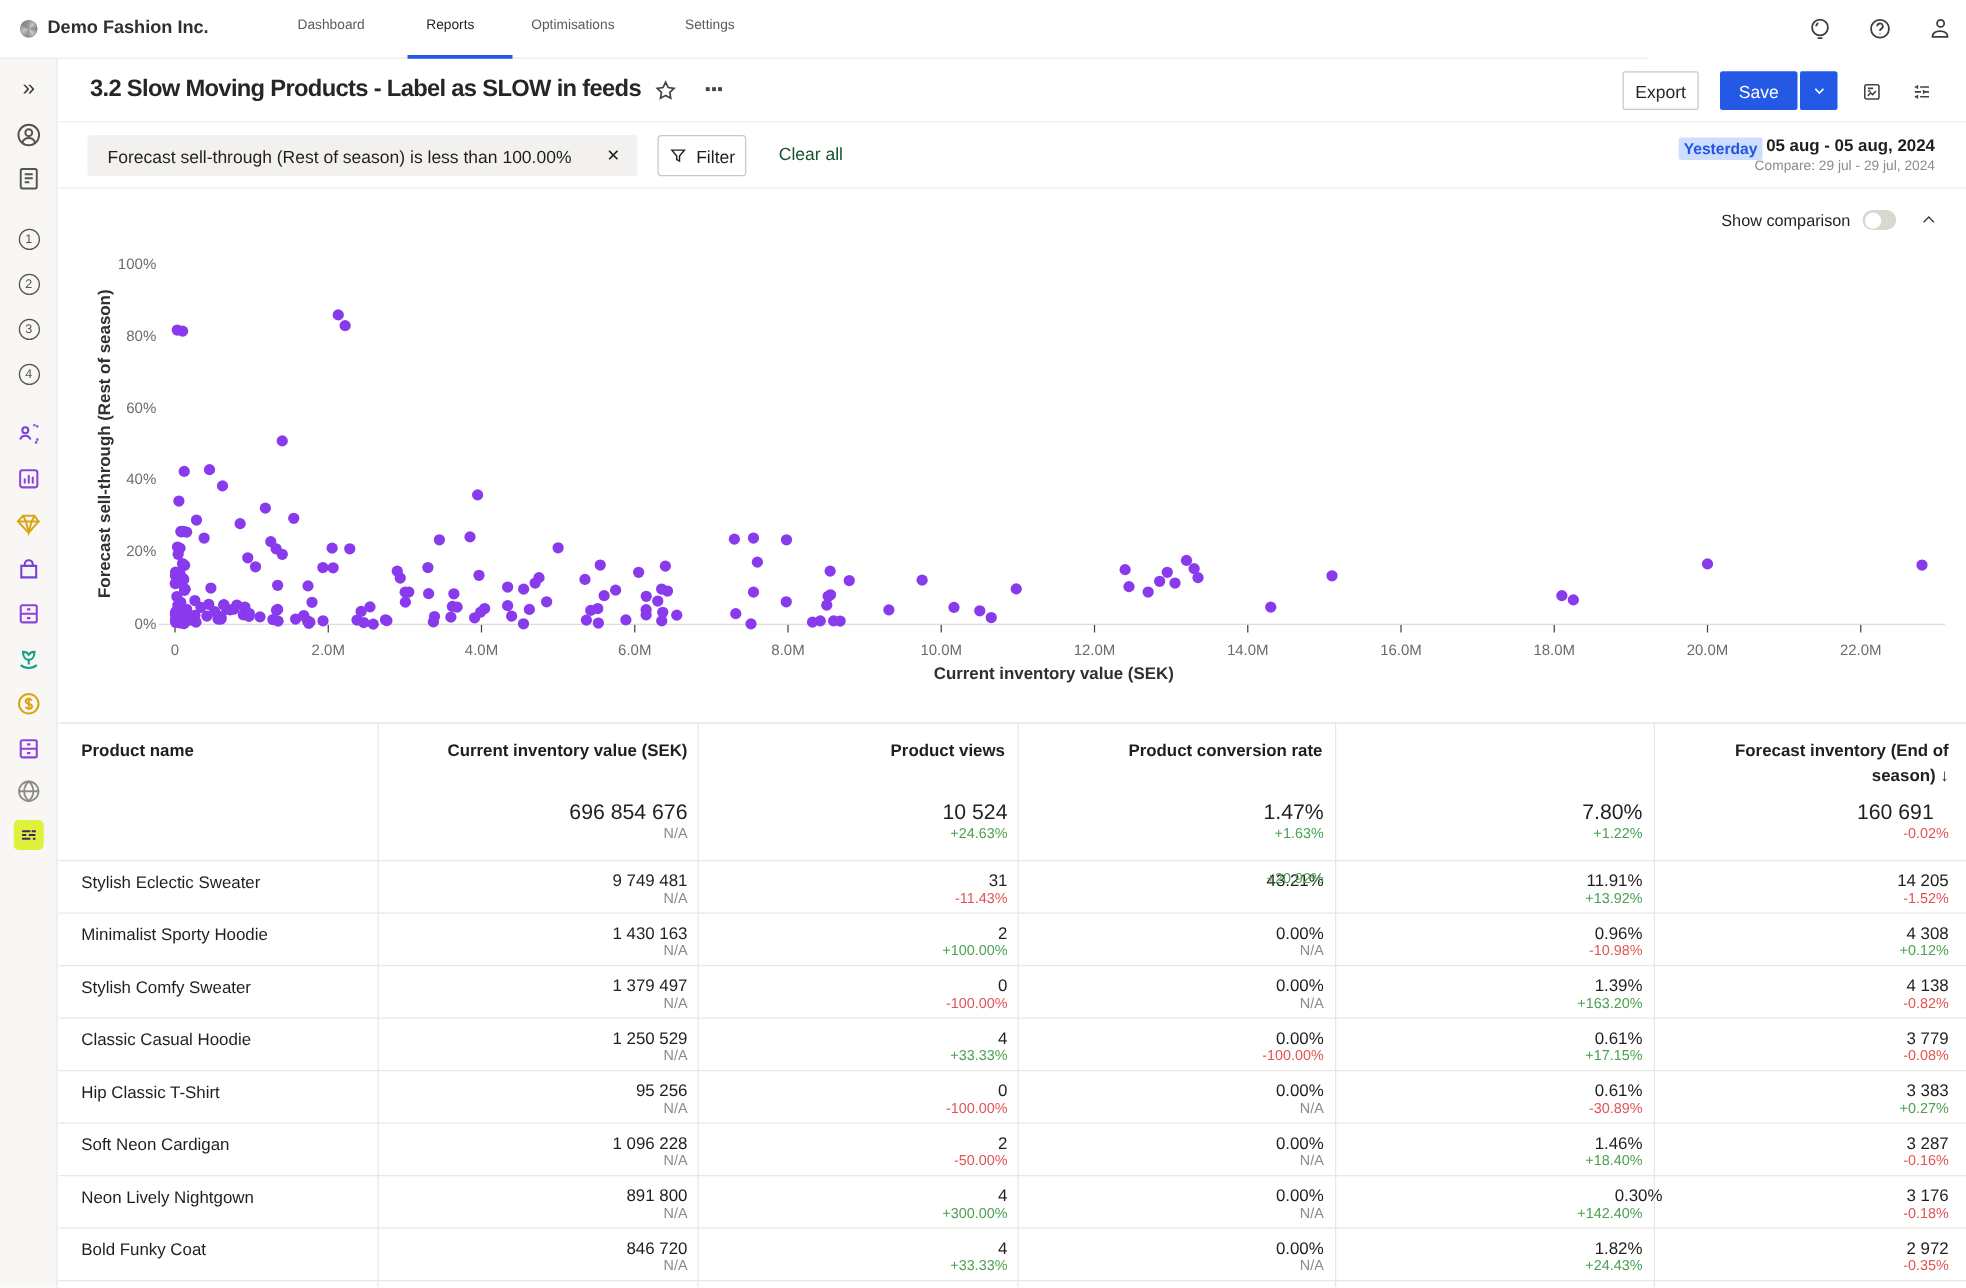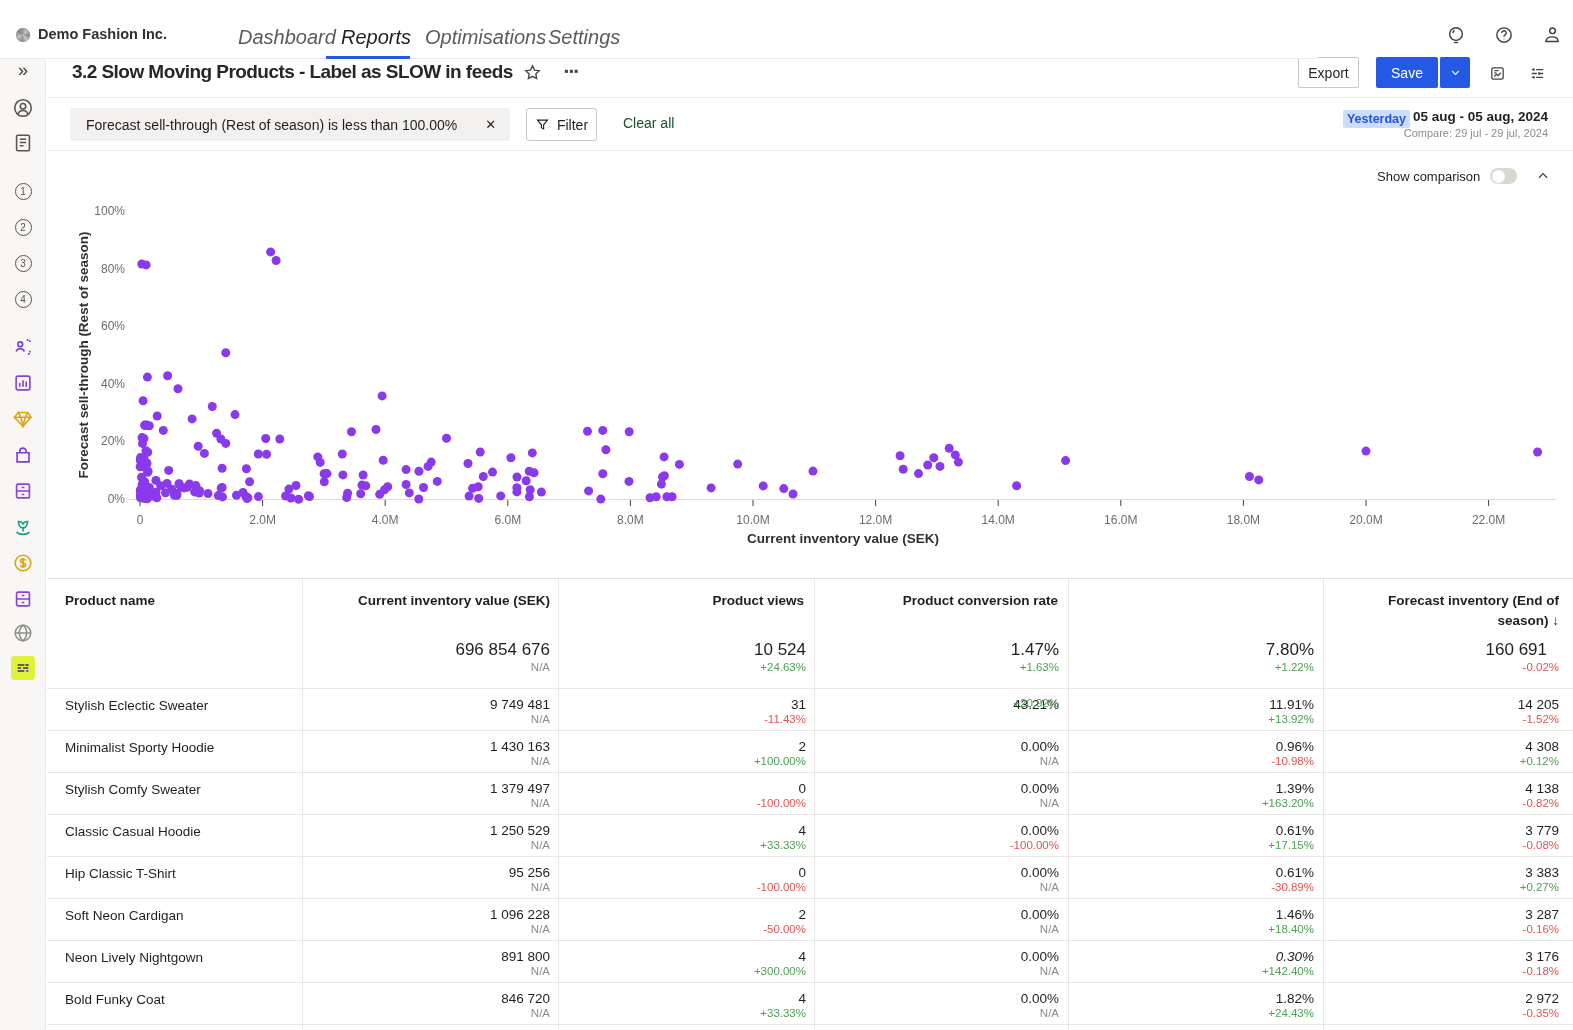--- a/index.html
+++ b/index.html
@@ -1,27 +1,27 @@
 <!DOCTYPE html>
 <html><head>
 <meta charset="utf-8">
 <style>
 * { margin:0; padding:0; box-sizing:border-box; }
 html,body { width:1573px; height:1030px; overflow:hidden; background:#fff;
   font-family:"Liberation Sans", sans-serif; color:#1d1d1b; }
 .abs { position:absolute; }
 
 
-#topnav { position:absolute; left:0; top:12px; width:1318px; height:47px; background:#fff;
+#topnav { position:absolute; left:0; top:0; width:1318px; height:47px; background:#fff;
   border-bottom:1px solid #ecebe9; z-index:5; }
 #logo { position:absolute; left:16px; top:16px; width:14px; height:14px; border-radius:50%;
   background:conic-gradient(#9a9a98, #c8c8c6 40deg, #8e8e8c 90deg, #cccccb 140deg, #929290 190deg, #c5c5c3 250deg, #8a8a88 310deg, #9a9a98);
   box-shadow:inset 0 0 2px #6e6e6c; }
 #brand { position:absolute; left:38px; top:14px; font-size:14.5px; font-weight:700; color:#30302e; letter-spacing:0; }
-.navitem { position:absolute; top:14px; font-size:20px; color:#5c5b58;font-style:italic; }
+.navitem { position:absolute; top:14px; font-size:11px; color:#5c5b58; }
 .navitem.active { color:#201f1d; font-weight:400; }
 #nav-underline { position:absolute; left:326px; top:44px; width:84px; height:3px; background:#2459e6; }
 .topicon { position:absolute; top:13px; width:20px; height:20px; color:#3d3c3a; }
 
 
 #sidebar { position:absolute; left:0; top:47px; width:46px; height:983px; background:#f8f7f5;
   border-right:1px solid #eceae7; z-index:4; }
 .sbi { position:absolute; left:12px; width:22px; height:22px; display:flex; align-items:center; justify-content:center; }
 .circnum { width:17px; height:17px; border:1.4px solid #55544f; border-radius:50%; color:#55544f;
   font-size:10px; display:flex; align-items:center; justify-content:center; font-weight:400; }
@@ -558,21 +558,21 @@
   <div class="sub g" style="right:259px; top:344px;">+18.40%</div>
   <div class="cell-main" style="right:14px; top:328px;">3 287</div>
   <div class="sub r" style="right:14px; top:344px;">-0.16%</div>
   <div class="pname" style="top:371px;">Neon Lively Nightgown</div>
   <div class="cell-main" style="right:1023px; top:370px;">891 800</div>
   <div class="sub n" style="right:1023px; top:386px;">N/A</div>
   <div class="cell-main" style="right:767px; top:370px;">4</div>
   <div class="sub g" style="right:767px; top:386px;">+300.00%</div>
   <div class="cell-main" style="right:514px; top:370px;">0.00%</div>
   <div class="sub n" style="right:514px; top:386px;">N/A</div>
-  <div class="cell-main" style="right:259px; top:370px;font-style:italic;">0.30%</div>
+  <div class="cell-main" style="right:243px; top:370px;">0.30%</div>
   <div class="sub g" style="right:259px; top:386px;">+142.40%</div>
   <div class="cell-main" style="right:14px; top:370px;">3 176</div>
   <div class="sub r" style="right:14px; top:386px;">-0.18%</div>
   <div class="pname" style="top:413px;">Bold Funky Coat</div>
   <div class="cell-main" style="right:1023px; top:412px;">846 720</div>
   <div class="sub n" style="right:1023px; top:428px;">N/A</div>
   <div class="cell-main" style="right:767px; top:412px;">4</div>
   <div class="sub g" style="right:767px; top:428px;">+33.33%</div>
   <div class="cell-main" style="right:514px; top:412px;">0.00%</div>
   <div class="sub n" style="right:514px; top:428px;">N/A</div>

